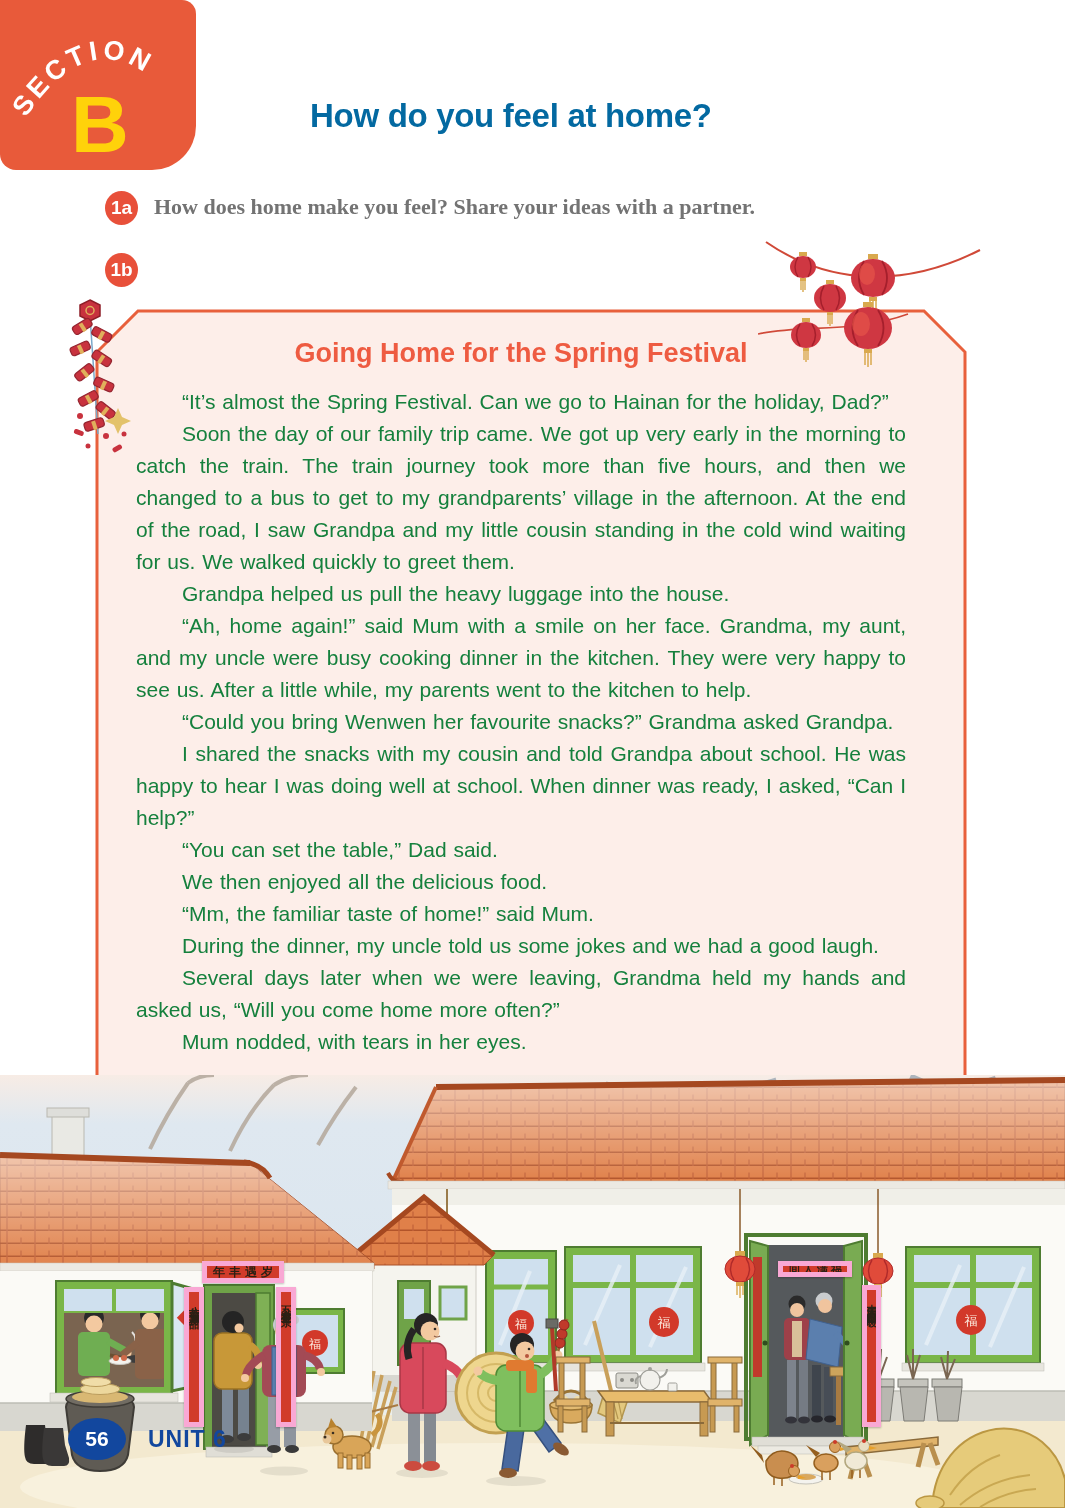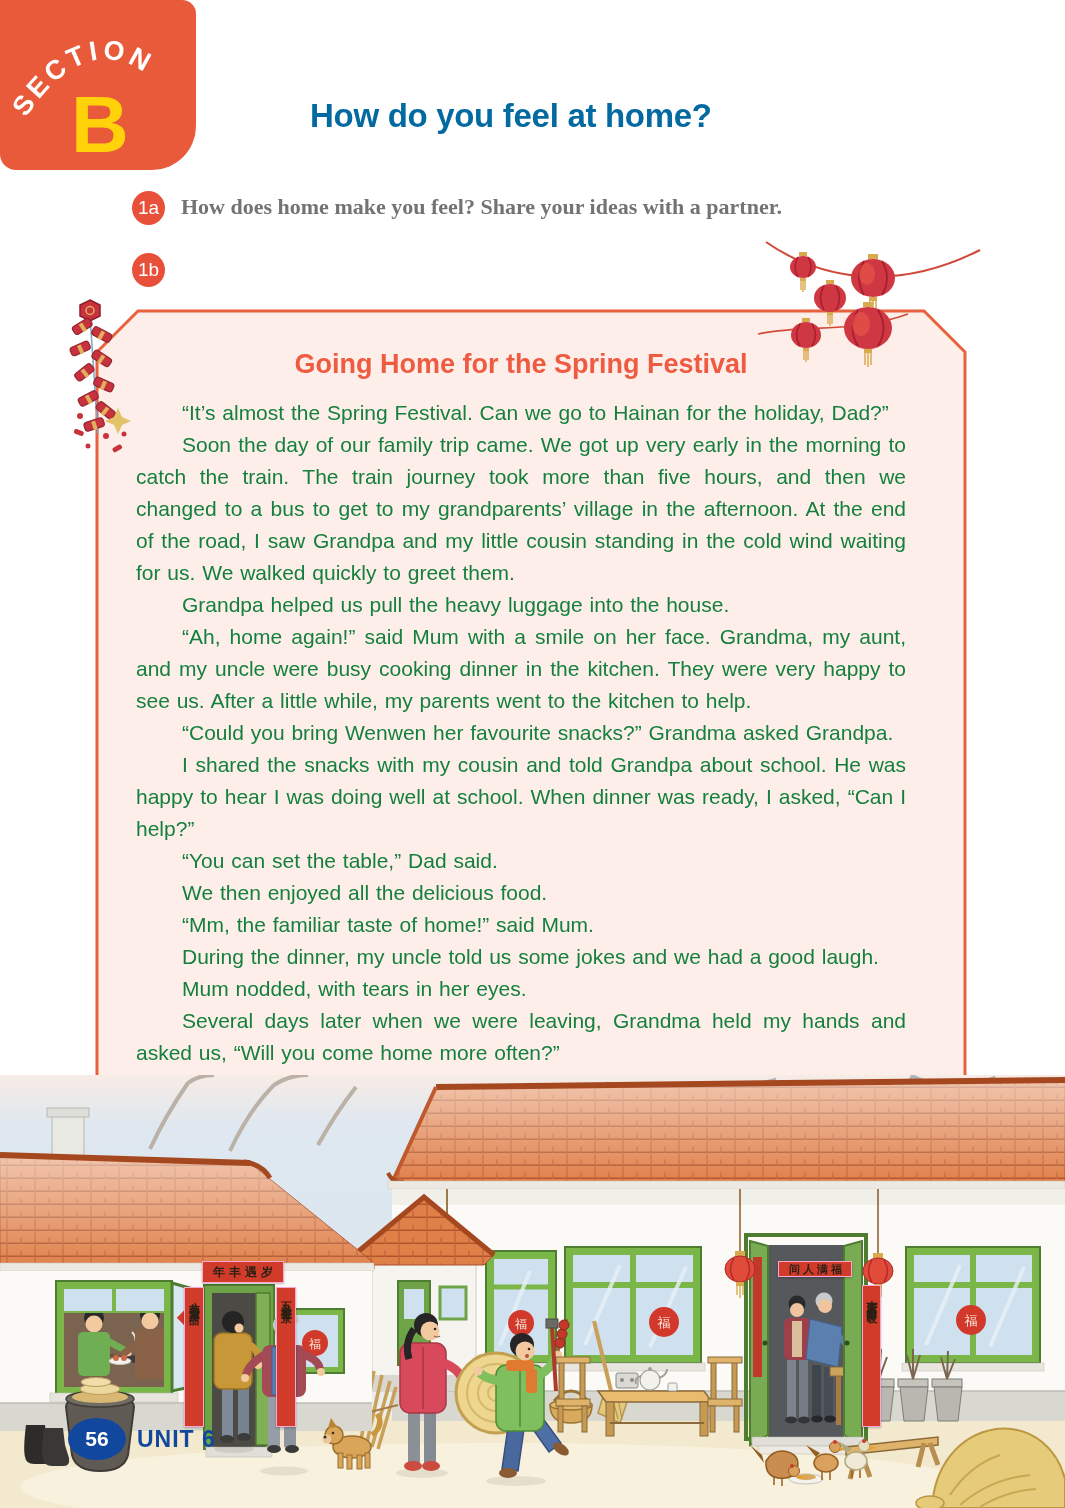--- a/index.html
+++ b/index.html
@@ -14,53 +14,53 @@
     background:#e85a3a; border-radius:0 14px 44px 16px; z-index:6;
   }
   .page-title {
     position:absolute; left:310px; top:97px; font-size:33px; font-weight:bold;
     color:#0369a1; letter-spacing:-0.3px; z-index:6;
   }
   .activity { position:absolute; left:105px; width:860px; display:flex; gap:16px; align-items:flex-start; z-index:6; }
   .activity.a1 { top:191px; } .activity.a2 { top:253px; }
   .act-badge {
     flex:0 0 auto; width:33px; height:34px; background:#e8503a; border-radius:50%;
-    color:#fff; font-weight:normal; font-size:19px; display:flex; align-items:center; justify-content:center;margin-left:27px;
+    color:#fff; font-weight:bold; font-size:19px; display:flex; align-items:center; justify-content:center;
   }
   .act-text { font-family:"Liberation Serif", serif; font-weight:bold; font-size:22px; color:#737373; padding-top:3px; }
   
   .story-box-svg { position:absolute; left:94px; top:308px; z-index:1; }
   .story {
-    position:absolute; left:136px; top:349px; width:770px; z-index:4;
+    position:absolute; left:136px; top:338px; width:770px; z-index:4;
   }
   .story-title { text-align:center; color:#ee5b41; font-size:27px; font-weight:bold; margin-bottom:17px; }
   .story-p {
     font-size:21px; line-height:32px; color:#15803d; text-align:justify;
     text-indent:46px; word-spacing:1px;
   }
   
   .lanterns { position:absolute; left:758px; top:236px; z-index:3; }
   .firecrackers { position:absolute; left:66px; top:296px; z-index:3; }
   
   .illustration { position:absolute; left:0; top:1075px; width:1065px; height:433px; z-index:2; }
   .illustration > svg { position:absolute; left:0; top:0; }
   .cpl {
-    position:absolute; background:#d13b2a; border:1px solid #f9a8d4;
+    position:absolute; background:#d13b2a; border:5px solid #f9a8d4;
     color:#2b2015; font-weight:bold; display:flex; align-items:center; justify-content:center;
     box-shadow:0 1px 2px rgba(0,0,0,.25); overflow:hidden;
   }
   .cpl-h { font-size:12px; letter-spacing:4px; padding-left:4px; }
   .cpl-v { writing-mode:vertical-rl; text-orientation:upright; font-size:11px; letter-spacing:2px; padding-top:5px; justify-content:flex-start; }
   .cpl-h1 { left:202px; top:186px; width:82px; height:22px; }
   .cpl-v1 { left:184px; top:212px; width:20px; height:140px; }
   .cpl-v2 { left:276px; top:212px; width:20px; height:140px; }
   .cpl-h2 { left:778px; top:186px; width:74px; height:16px; font-size:11px; letter-spacing:3px; }
   .cpl-v3 { left:862px; top:210px; width:19px; height:142px; }
   
-  .footer { position:absolute; left:68px; top:1418px; display:flex; align-items:center; gap:11px; z-index:7; }
+  .footer { position:absolute; left:68px; top:1418px; display:flex; align-items:center; gap:22px; z-index:7; }
   .pagenum {
     width:58px; height:42px; border-radius:50%; background:#12479e; color:#fff;
     font-weight:bold; font-size:21px; display:flex; align-items:center; justify-content:center;
   }
   .unit { color:#12479e; font-weight:bold; font-size:23px; letter-spacing:1px; }
 </style>
 </head>
 <body>
 
 <div class="page">
@@ -195,23 +195,23 @@
         <p class="story-p">I shared the snacks with my cousin and told Grandpa about school. He was happy to hear I was doing well at school. When dinner was ready, I asked, “Can I help?”</p>
 
         <p class="story-p">“You can set the table,” Dad said.</p>
 
         <p class="story-p">We then enjoyed all the delicious food.</p>
 
         <p class="story-p">“Mm, the familiar taste of home!” said Mum.</p>
 
         <p class="story-p">During the dinner, my uncle told us some jokes and we had a good laugh.</p>
 
+        <p class="story-p">Several days later when we were leaving, Grandma held my hands and asked us, “Will you come home more often?”</p>
+
         <p class="story-p">Mum nodded, with tears in her eyes.</p>
-
-        <p class="story-p">Several days later when we were leaving, Grandma held my hands and asked us, “Will you come home more often?”</p>
       </div>
   </div>
 
   <div class="illustration">
     <svg width="1065" height="433" viewBox="0 0 1065 433">
       <defs>
         <linearGradient id="skyG" x1="0" y1="0" x2="0" y2="1">
           <stop offset="0" stop-color="#f7ece5"></stop>
             <stop offset="0.14" stop-color="#dfe8f0"></stop>
           <stop offset="0.6" stop-color="#dbe6ef"></stop>

